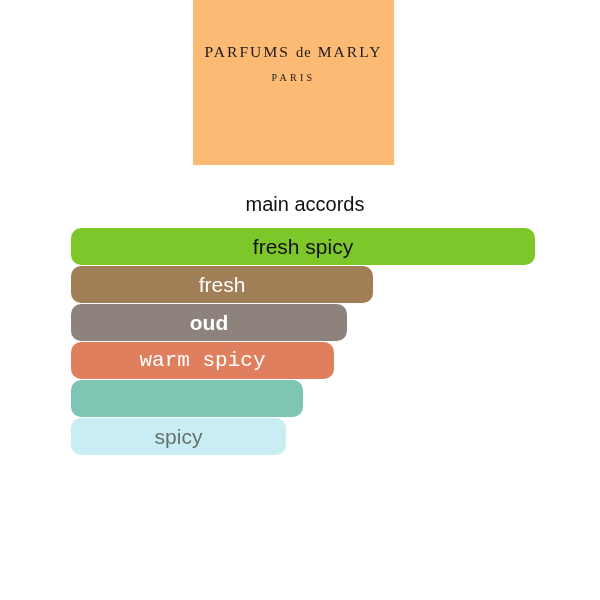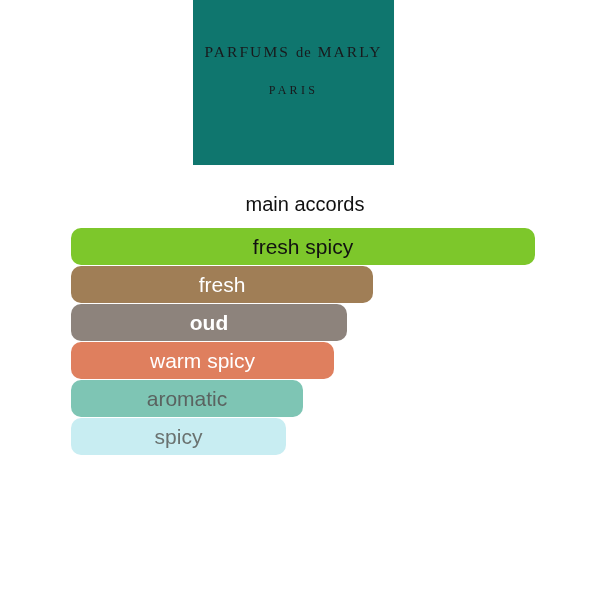--- a/index.html
+++ b/index.html
@@ -15,21 +15,21 @@
     position: relative;
   }
 
   
   #brand-card {
     position: absolute;
     left: 193px;
     top: 0px;
     width: 202px;
     height: 166px;
-    background: #0f766e;
+    background: #fdba74;
     box-sizing: border-box;
     border-right: 1px solid #fdfdfd;
     border-bottom: 1px solid #fdfdfd;
   }
   #brand-logo {
     position: absolute;
     left: 0;
     right: 0;
     top: 44px;
     text-align: center;
@@ -41,24 +41,24 @@
     color: #19191c;
     white-space: nowrap;
     line-height: 1;
   }
   .brand-name .de {
     font-size: 14.5px;
     letter-spacing: 1px;
   }
   .brand-city {
     font-family: "Liberation Serif", serif;
-    font-size: 12px;
+    font-size: 10px;
     letter-spacing: 3.3px;
     color: #19191c;
-    margin-top: 24px;
+    margin-top: 13px;
     line-height: 1;
   }
 
   
   #accords-chart {
     position: absolute;
     left: 13px;
     top: 191px;
     width: 600px;
   }
@@ -122,24 +122,23 @@
       <div class="bar-row">
         <div class="bar" style="width: 302px; background: rgb(160, 126, 86);"></div>
         <div class="bar-label" style="width: 302px; color: rgb(255, 255, 255);">fresh</div>
       </div>
       <div class="bar-row">
         <div class="bar" style="width: 276px; background: rgb(141, 131, 124);"></div>
         <div class="bar-label" style="width: 276px; color: rgb(255, 255, 255); font-weight: bold;">oud</div>
       </div>
       <div class="bar-row">
         <div class="bar" style="width: 263px; background: rgb(223, 127, 94);"></div>
-        <div class="bar-label" style="width: 263px; color: rgb(255, 255, 255);">warm spicy</div>
+        <div class="bar-label" style="width: 263px; color: rgb(255, 255, 255); font-family: Liberation Mono, monospace;">warm spicy</div>
       </div>
       <div class="bar-row">
         <div class="bar" style="width: 232px; background: rgb(126, 197, 180);"></div>
-        <div class="bar-label" style="width: 232px; color: rgb(90, 99, 96);">aromatic</div>
       </div>
       <div class="bar-row">
         <div class="bar" style="width: 215px; background: rgb(200, 237, 242);"></div>
         <div class="bar-label" style="width: 215px; color: rgb(106, 114, 112);">spicy</div>
       </div>
     </div>
 </div>
 
 </body></html>

